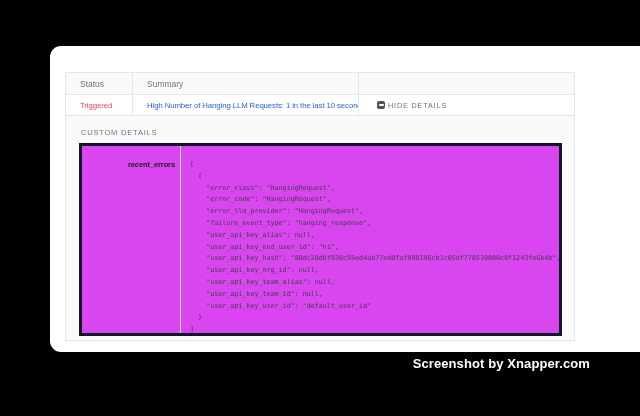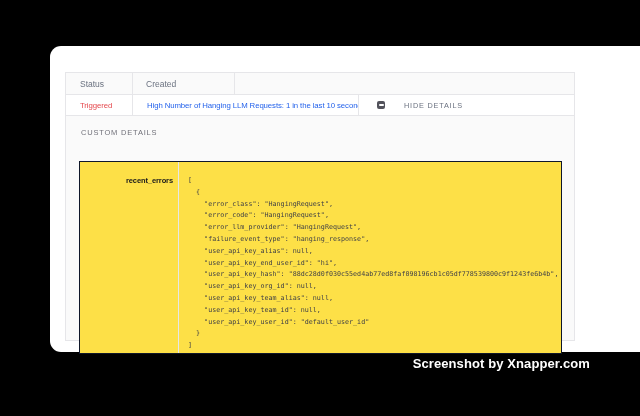--- a/index.html
+++ b/index.html
@@ -37,21 +37,21 @@
   .data-row {
     display:flex; height:20px; background:#fff;
     border-left:1px solid #e6e6e9; border-right:1px solid #e6e6e9;
   }
   .data-row .cell { border-right:1px solid #e6e6e9; font-size:7.8px; letter-spacing:-0.1px; }
   .data-row .cell:last-child { border-right:none; }
   .status-text  { color:#e5484d;text-align:right; }
   .summary-link { color:#2563eb; cursor:pointer; white-space:nowrap; overflow:hidden; }
   .created-text { color:#1f2328; }
   .details-btn {
-    display:flex; align-items:center; gap:19px;
+    display:flex; align-items:center; gap:3px;
     color:#6b7280; font-size:7.3px; letter-spacing:0.8px;
     cursor:pointer; background:none; border:none;
     font-family:"Liberation Sans", sans-serif;
   }
   .minus-icon {
     width:8px; height:8px; background:#52525b; border-radius:2px;
     position:relative; flex:0 0 auto;
   }
   .minus-icon::after {
     content:""; position:absolute; left:1.5px; right:1.5px; top:3.2px;
@@ -61,22 +61,22 @@
     background:#fafafa;
     border:1px solid #e6e6e9; border-top:1px solid #e6e6e9;
     height:226px;
     padding:12px 12px 16px 13px;
   }
   .section-label {
     font-size:7.5px; letter-spacing:0.8px; color:#71717a;
     line-height:10px; margin-left:2px;
   }
   .json-panel {
-    margin-top:23px; height:193px;
-    background:#fde047; border:1px solid #0f172a;
+    margin-top:5px; height:193px;
+    background:#d946ef; border:3px solid #0f172a;
     display:flex;
   }
   .field-label-col {
     width:99px; border-right:1px solid #e6e6e9;
     text-align:right; padding:7px 5px 0 0; flex:0 0 auto;
   }
   .field-label { font-size:7.5px; font-weight:bold; color:#18181b; letter-spacing:-0.1px; }
   .json-col { flex:1; padding:13px 0 0 9px; overflow:hidden; }
   pre.json {
     font-family:"DejaVu Sans Mono", monospace;
@@ -89,21 +89,21 @@
   }
 </style>
 </head>
 <body>
 
 <div class="card">
   <div class="alert-table">
 
     <div class="header-row">
       <div class="cell col-status">Status</div>
-      <div class="cell col-created">Created</div>
+      <div class="cell col-summary">Summary</div>
       <div class="cell col-actions"></div>
     </div>
 
     <div class="data-row">
       <div class="cell col-status">
         <span class="status-text">Triggered</span>
       </div>
       <div class="cell col-summary">
         <span class="summary-link">High Number of Hanging LLM Requests: 1 in the last 10 seconds.</span>
       </div>

